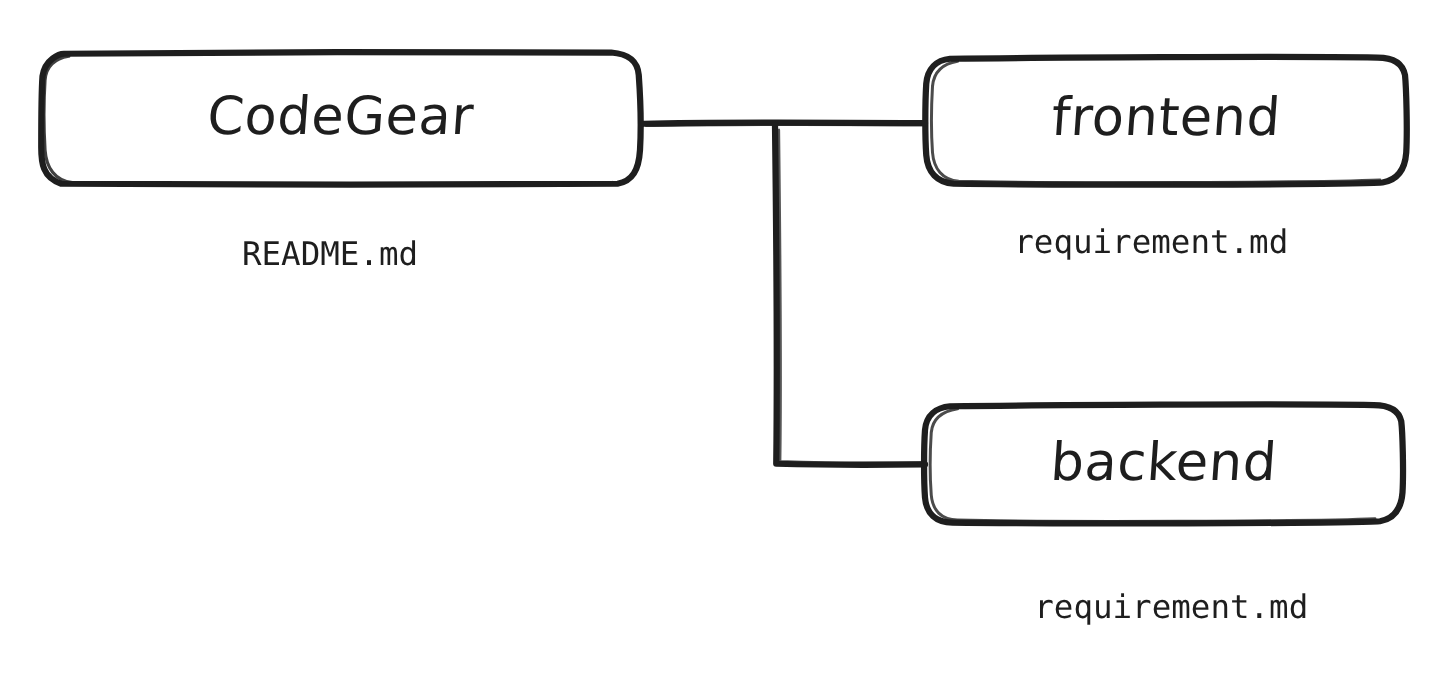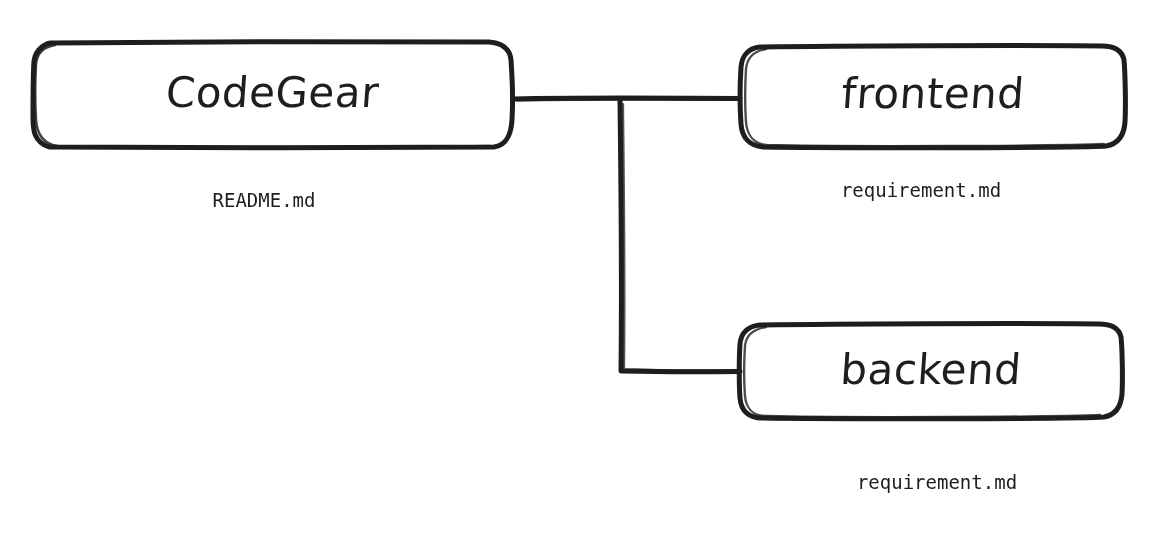--- a/index.html
+++ b/index.html
@@ -40,21 +40,21 @@
     white-space: nowrap;
     letter-spacing: 0.5px;
     transform: skewX(-4deg);
   }
   .file-label {
     position: absolute;
     margin: 0;
     padding: 0;
     text-align: center;
     font-family: "DejaVu Sans Mono", monospace;
-    font-size: 19px;
+    font-size: 26px;
     line-height: 1;
     font-weight: 400;
     color: #1e1e1e;
     white-space: nowrap;
   }
   
   #label-codegear { left: 33px;  top: 72px;  width: 479px; }
   #label-frontend { left: 741px; top: 73px;  width: 384px; }
   #label-backend  { left: 740px; top: 349px; width: 382px; }
   

